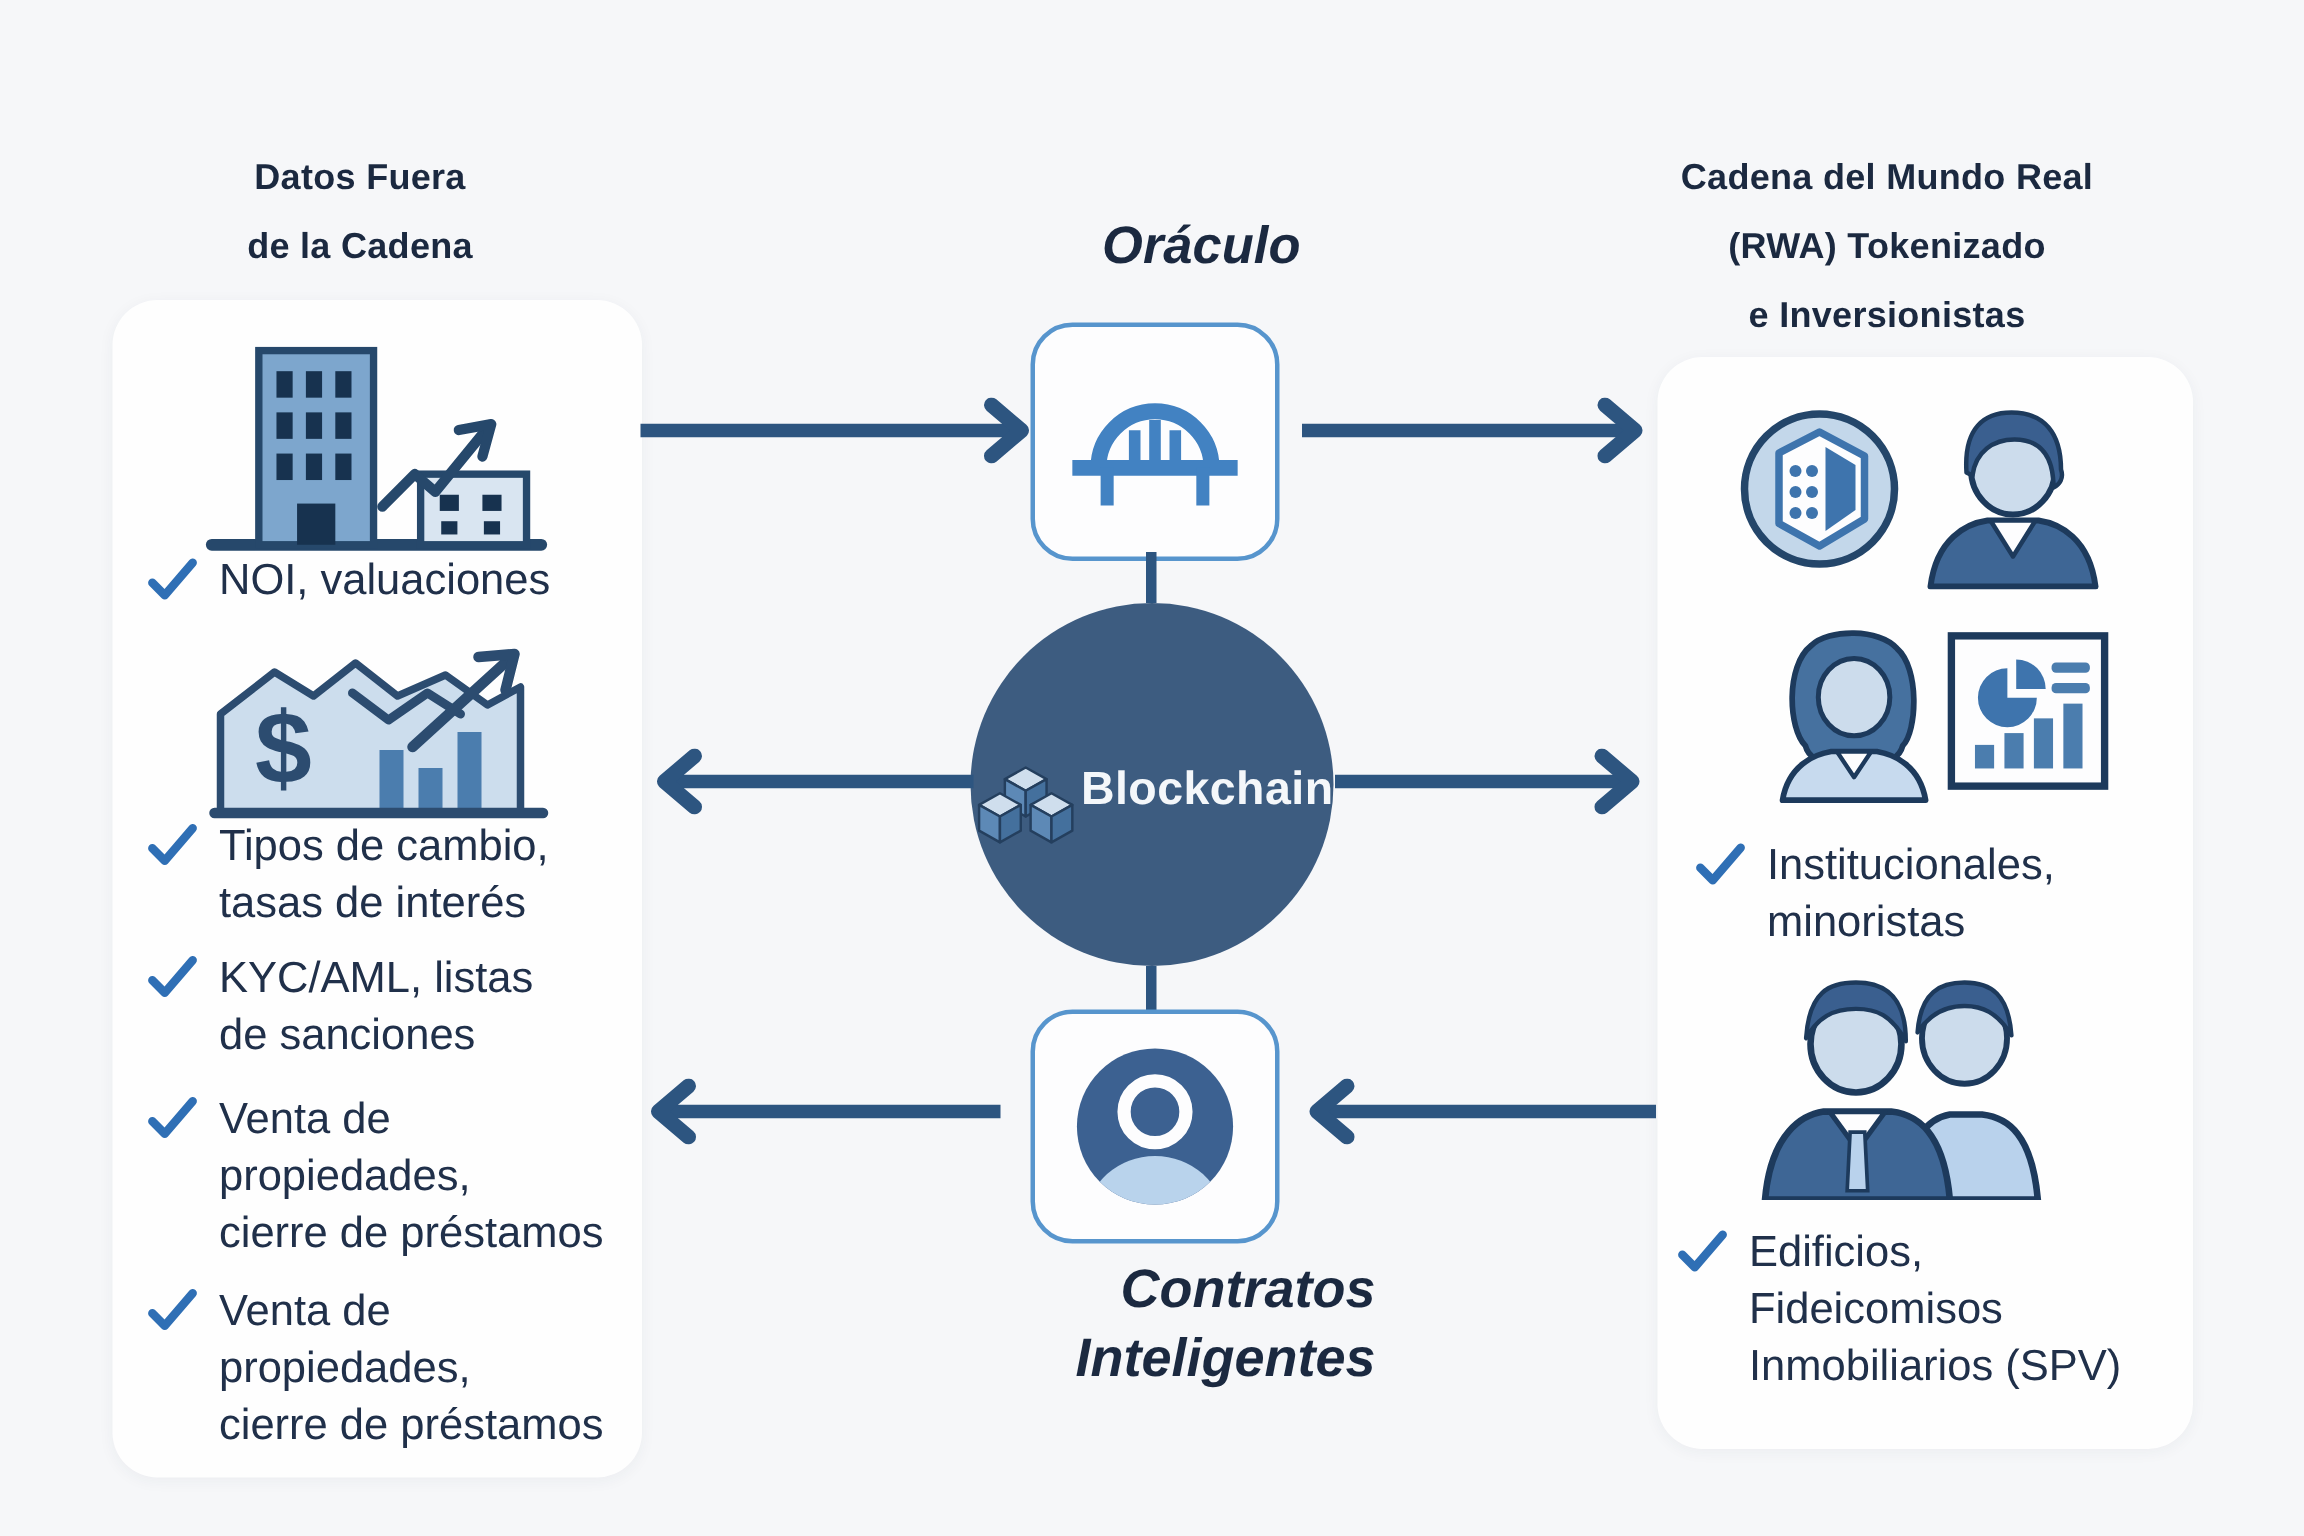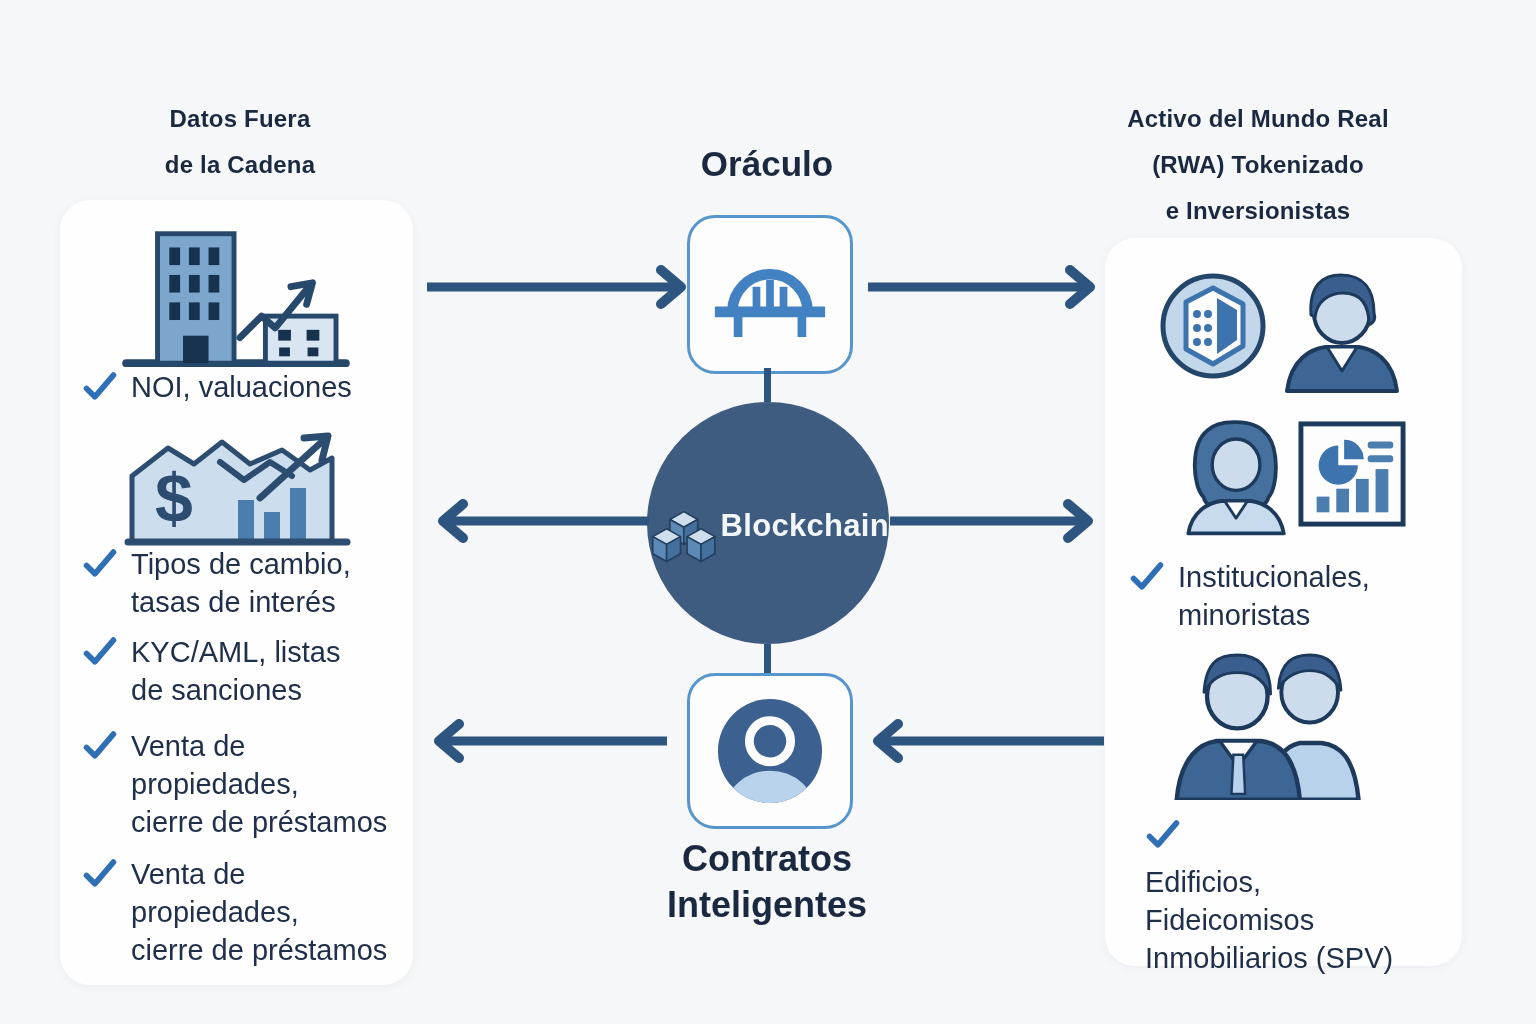--- a/index.html
+++ b/index.html
@@ -13,21 +13,21 @@
   .card{
     position:absolute;background:#fefefe;border-radius:30px;
     box-shadow:0 2px 10px rgba(30,50,80,0.05);
   }
   .panel-title{
     position:absolute;font-weight:700;font-size:24px;line-height:46px;
     color:#1b2940;text-align:center;white-space:pre-line;letter-spacing:.2px;
   }
   .node-title{
     position:absolute;font-weight:700;font-size:35px;line-height:46px;
-    color:#1b2940;text-align:center;white-space:pre-line;
+    color:#1b2940;text-align:right;white-space:pre-line;font-style:italic;
   }
   .node-box{
     position:absolute;background:#fdfdfe;border:3px solid #5795cd;border-radius:28px;
     display:flex;align-items:center;justify-content:center;
   }
   .connector{position:absolute;width:7px;background:#2d5580;}
   .circle{
     position:absolute;background:#3d5c80;border-radius:50%;
     display:flex;align-items:center;
   }
@@ -42,21 +42,21 @@
   }
   .check{flex:0 0 auto;margin-top:3px;}
   .icon-center{display:flex;justify-content:center;}
 </style>
 </head>
 <body>
 
 <div class="panel-title" style="left:60px;top:96px;width:360px;">Datos Fuera
 de la Cadena</div>
 
-<div class="card" style="left:60px;top:200px;width:353px;height:785px;">
+<div class="card" style="left:75px;top:200px;width:353px;height:785px;">
 
   <div class="abs icon-center" style="left:56px;top:20px;width:240px;">
     <svg width="240" height="152" viewBox="0 0 240 155">
       <line x1="8" y1="146" x2="232" y2="146" stroke="#26486b" stroke-width="8" stroke-linecap="round"></line>
       <rect x="40" y="14" width="78" height="132" fill="#7da6cd" stroke="#26486b" stroke-width="5"></rect>
       <rect x="52" y="28" width="11" height="18" fill="#17324f"></rect>
         <rect x="72" y="28" width="11" height="18" fill="#17324f"></rect>
         <rect x="92" y="28" width="11" height="18" fill="#17324f"></rect>
       <rect x="52" y="56" width="11" height="18" fill="#17324f"></rect>
         <rect x="72" y="56" width="11" height="18" fill="#17324f"></rect>
@@ -181,21 +181,21 @@
     <g clip-path="url(#avclip)">
         <ellipse cx="56" cy="118" rx="46" ry="42" fill="#b9d3ec"></ellipse>
       </g>
     <circle cx="56" cy="46" r="21" fill="none" stroke="#fdfdfe" stroke-width="9"></circle>
   </svg>
 </div>
 
 <div class="node-title" style="left:617px;top:836px;width:300px;font-size:36px;">Contratos
 Inteligentes</div>
 
-<div class="panel-title" style="left:1040px;top:96px;width:436px;">Activo del Mundo Real
+<div class="panel-title" style="left:1040px;top:96px;width:436px;">Cadena del Mundo Real
 (RWA) Tokenizado
 e Inversionistas</div>
 
 <div class="card" style="left:1105px;top:238px;width:357px;height:728px;">
 
   <div class="abs" style="left:52px;top:32px;">
     <svg width="112" height="112" viewBox="0 0 112 112">
       <circle cx="56" cy="56" r="50" fill="#c3d7ea" stroke="#24466a" stroke-width="5"></circle>
       <path d="M56 18 L86 34 L86 76 L56 94 L29 79 L29 32 Z" fill="#fdfdfe" stroke="#3e74ad" stroke-width="5" stroke-linejoin="round"></path>
       <path d="M60 28 L80 40 L80 70 L60 84 Z" fill="#3e74ad"></path>
@@ -254,21 +254,21 @@
       <path d="M118 46 C120 18 134 12 150 12 C168 12 180 20 182 48 C172 32 162 28 150 28 C136 28 126 34 118 46 Z" fill="#3a5f8f" stroke="#1d3a5c" stroke-width="3" stroke-linejoin="round"></path>
       <path d="M106 160 C110 116 128 104 140 102 L162 102 C180 104 196 116 200 160 Z" fill="#b9d2ec" stroke="#1d3a5c" stroke-width="4.5" stroke-linejoin="round"></path>
       <ellipse cx="76" cy="54" rx="31" ry="33" fill="#ccdcec" stroke="#1d3a5c" stroke-width="4.5"></ellipse>
       <path d="M42 50 C44 18 58 12 76 12 C96 12 110 22 110 52 C100 34 90 30 76 30 C60 30 50 36 42 50 Z" fill="#3a5f8f" stroke="#1d3a5c" stroke-width="3" stroke-linejoin="round"></path>
       <path d="M14 160 C18 114 40 102 54 100 L100 100 C118 102 136 114 140 160 Z" fill="#3e6695" stroke="#1d3a5c" stroke-width="4.5" stroke-linejoin="round"></path>
       <path d="M58 100 L77 126 L96 100 Z" fill="#fdfdfe" stroke="#1d3a5c" stroke-width="3.5" stroke-linejoin="round"></path>
       <path d="M72 114 L70 154 L84 154 L82 114 Z" fill="#b9d2ec" stroke="#1d3a5c" stroke-width="2.5"></path>
     </svg>
   </div>
 
-  <div class="item" style="left:40px;top:578px;width:330px;flex-direction:column;">
+  <div class="item" style="left:12px;top:578px;width:330px;">
     <svg class="check" width="36" height="31" viewBox="0 0 34 30">
       <path d="M4 17 L12 25 L30 4" fill="none" stroke="#2f6fb5" stroke-width="5.5" stroke-linecap="round" stroke-linejoin="round"></path>
     </svg>
     <div class="item-text">Edificios,
 Fideicomisos
 Inmobiliarios (SPV)</div>
   </div>
 </div>
 
 <svg class="abs" style="left:425px;top:265px;" width="262" height="44">

